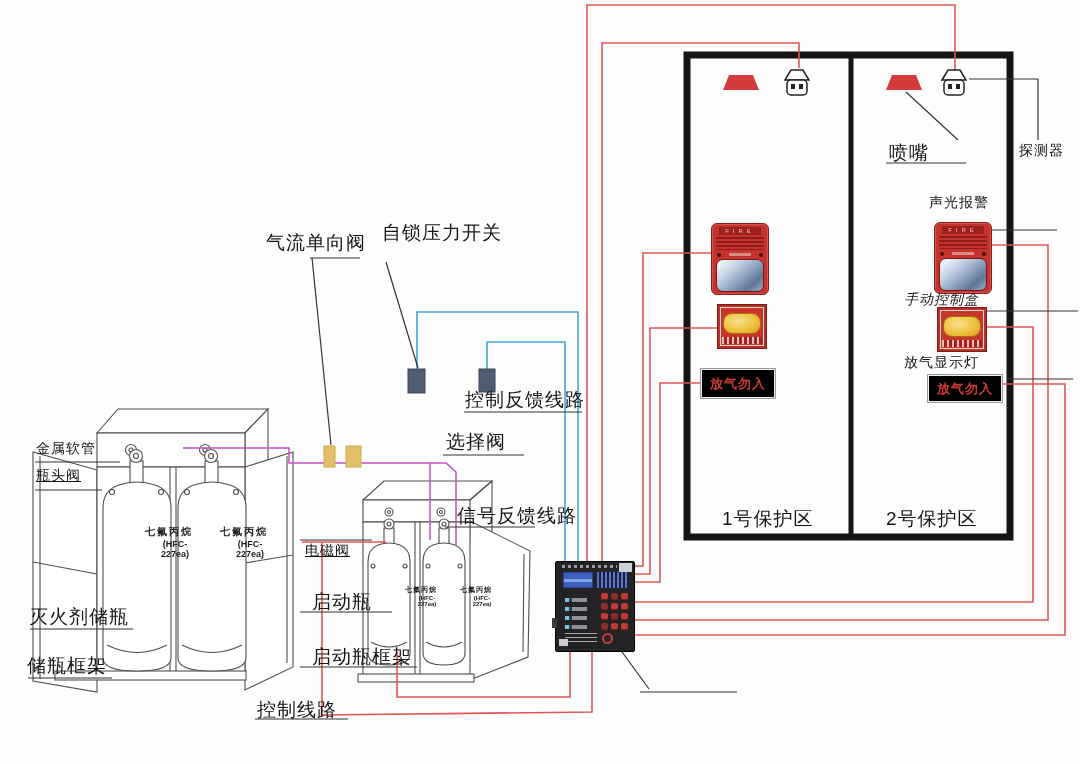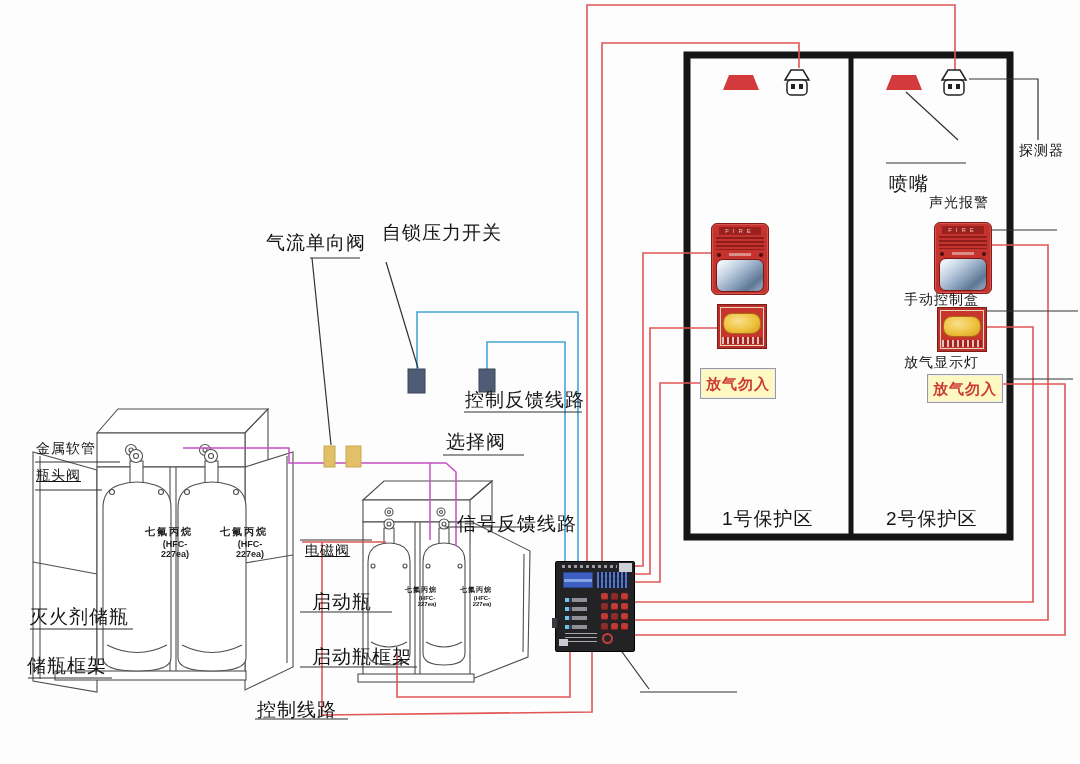--- a/index.html
+++ b/index.html
@@ -22,22 +22,22 @@
     background:linear-gradient(140deg,#f0f5fb 8%,#c3d1e2 32%,#8fa6c0 55%,#5f7694 78%,#8ea4bd 95%);}
 
   
   .mbox{position:absolute;z-index:5;width:48px;height:43px;background:#c8352c;border:1px solid #7e1b17;box-shadow:inset 0 0 0 2px #b8302a,inset 0 0 0 3px #e8d7c0;}
   .mbox-btn{margin:8px auto 0;width:36px;height:19px;border-radius:9px;border:1px solid #a96e10;
     background:radial-gradient(ellipse at 40% 35%,#f8e08d,#eec23f 55%,#d89a20);}
   .mbox-foot{margin:3px 4px 0;height:7px;background:#a3221e;
     background-image:repeating-linear-gradient(90deg,rgba(240,220,215,.85) 0 2px,transparent 2px 5px);}
 
   
-  .gsign{position:absolute;z-index:5;width:74px;height:27px;background:#fef9c3;border:1px solid #9a9a9a;box-shadow:inset 0 0 0 1px #efefef;
-    color:#cc3a35;font-size:15px;font-weight:700;letter-spacing:1px;text-align:center;line-height:27px;}
+  .gsign{position:absolute;z-index:5;width:74px;height:27px;background:#000000;border:1px solid #9a9a9a;box-shadow:inset 0 0 0 1px #efefef;
+    color:#cc3a35;font-size:13px;font-weight:700;letter-spacing:1px;text-align:center;line-height:27px;}
 
   
   .controller{position:absolute;z-index:5;left:555px;top:561px;width:78px;height:89px;background:#232326;border:1px solid #000;border-radius:2px;}
   .ctl-topline{position:absolute;top:3px;left:6px;right:17px;height:3px;opacity:.7;
     background:repeating-linear-gradient(90deg,#cfcfd4 0 3px,transparent 3px 6px);}
   .ctl-corner{position:absolute;top:1px;right:2px;width:13px;height:9px;background:#ccd0d6;}
   .ctl-screen{position:absolute;top:10px;left:7px;width:30px;height:16px;background:#3c5fc0;box-shadow:inset 0 0 0 1px #2a4390;
     background-image:linear-gradient(0deg,transparent 40%,rgba(150,180,240,.8) 40% 55%,transparent 55%);}
   .ctl-leds{position:absolute;top:10px;left:41px;width:32px;height:16px;background:#23242c;
     background-image:repeating-linear-gradient(90deg,#4f74d8 0 2px,transparent 2px 4px),repeating-linear-gradient(0deg,transparent 0 3px,#1a1a20 3px 5px);}
@@ -296,26 +296,26 @@
   </div>
 
   <div class="lbl fs18" style="left:36px;top:440px;">金属软管</div>
   <div class="lbl fs18" style="left:36px;top:467px;text-decoration:underline;">瓶头阀</div>
   <div class="lbl fs19" style="left:29px;top:604px;">灭火剂储瓶</div>
   <div class="lbl fs19" style="left:27px;top:653px;">储瓶框架</div>
   <div class="lbl fs19" style="left:266px;top:230px;">气流单向阀</div>
   <div class="lbl fs19" style="left:382px;top:220px;">自锁压力开关</div>
   <div class="lbl fs19" style="left:465px;top:387px;">控制反馈线路</div>
   <div class="lbl fs19" style="left:446px;top:429px;">选择阀</div>
-  <div class="lbl fs19" style="left:457px;top:503px;margin-top:8px;">信号反馈线路</div>
+  <div class="lbl fs19" style="left:457px;top:503px;">信号反馈线路</div>
   <div class="lbl fs18" style="left:305px;top:542px;text-decoration:underline;">电磁阀</div>
   <div class="lbl fs19" style="left:312px;top:589px;">启动瓶</div>
   <div class="lbl fs19" style="left:312px;top:644px;">启动瓶框架</div>
   <div class="lbl fs19" style="left:257px;top:697px;">控制线路</div>
-  <div class="lbl fs19" style="left:889px;top:140px;margin-top:31px;">喷嘴</div>
+  <div class="lbl fs19" style="left:889px;top:140px;">喷嘴</div>
   <div class="lbl fs18" style="left:1019px;top:142px;">探测器</div>
   <div class="lbl fs18" style="left:929px;top:194px;">声光报警</div>
-  <div class="lbl fs18" style="left:904px;top:291px;">手动控制盒</div>
+  <div class="lbl fs18" style="left:904px;top:291px;font-style:italic;">手动控制盒</div>
   <div class="lbl fs18" style="left:904px;top:354px;">放气显示灯</div>
   <div class="lbl fs19" style="left:722px;top:506px;">1号保护区</div>
   <div class="lbl fs19" style="left:886px;top:506px;">2号保护区</div>
 
 </div>
 
 </body></html>

